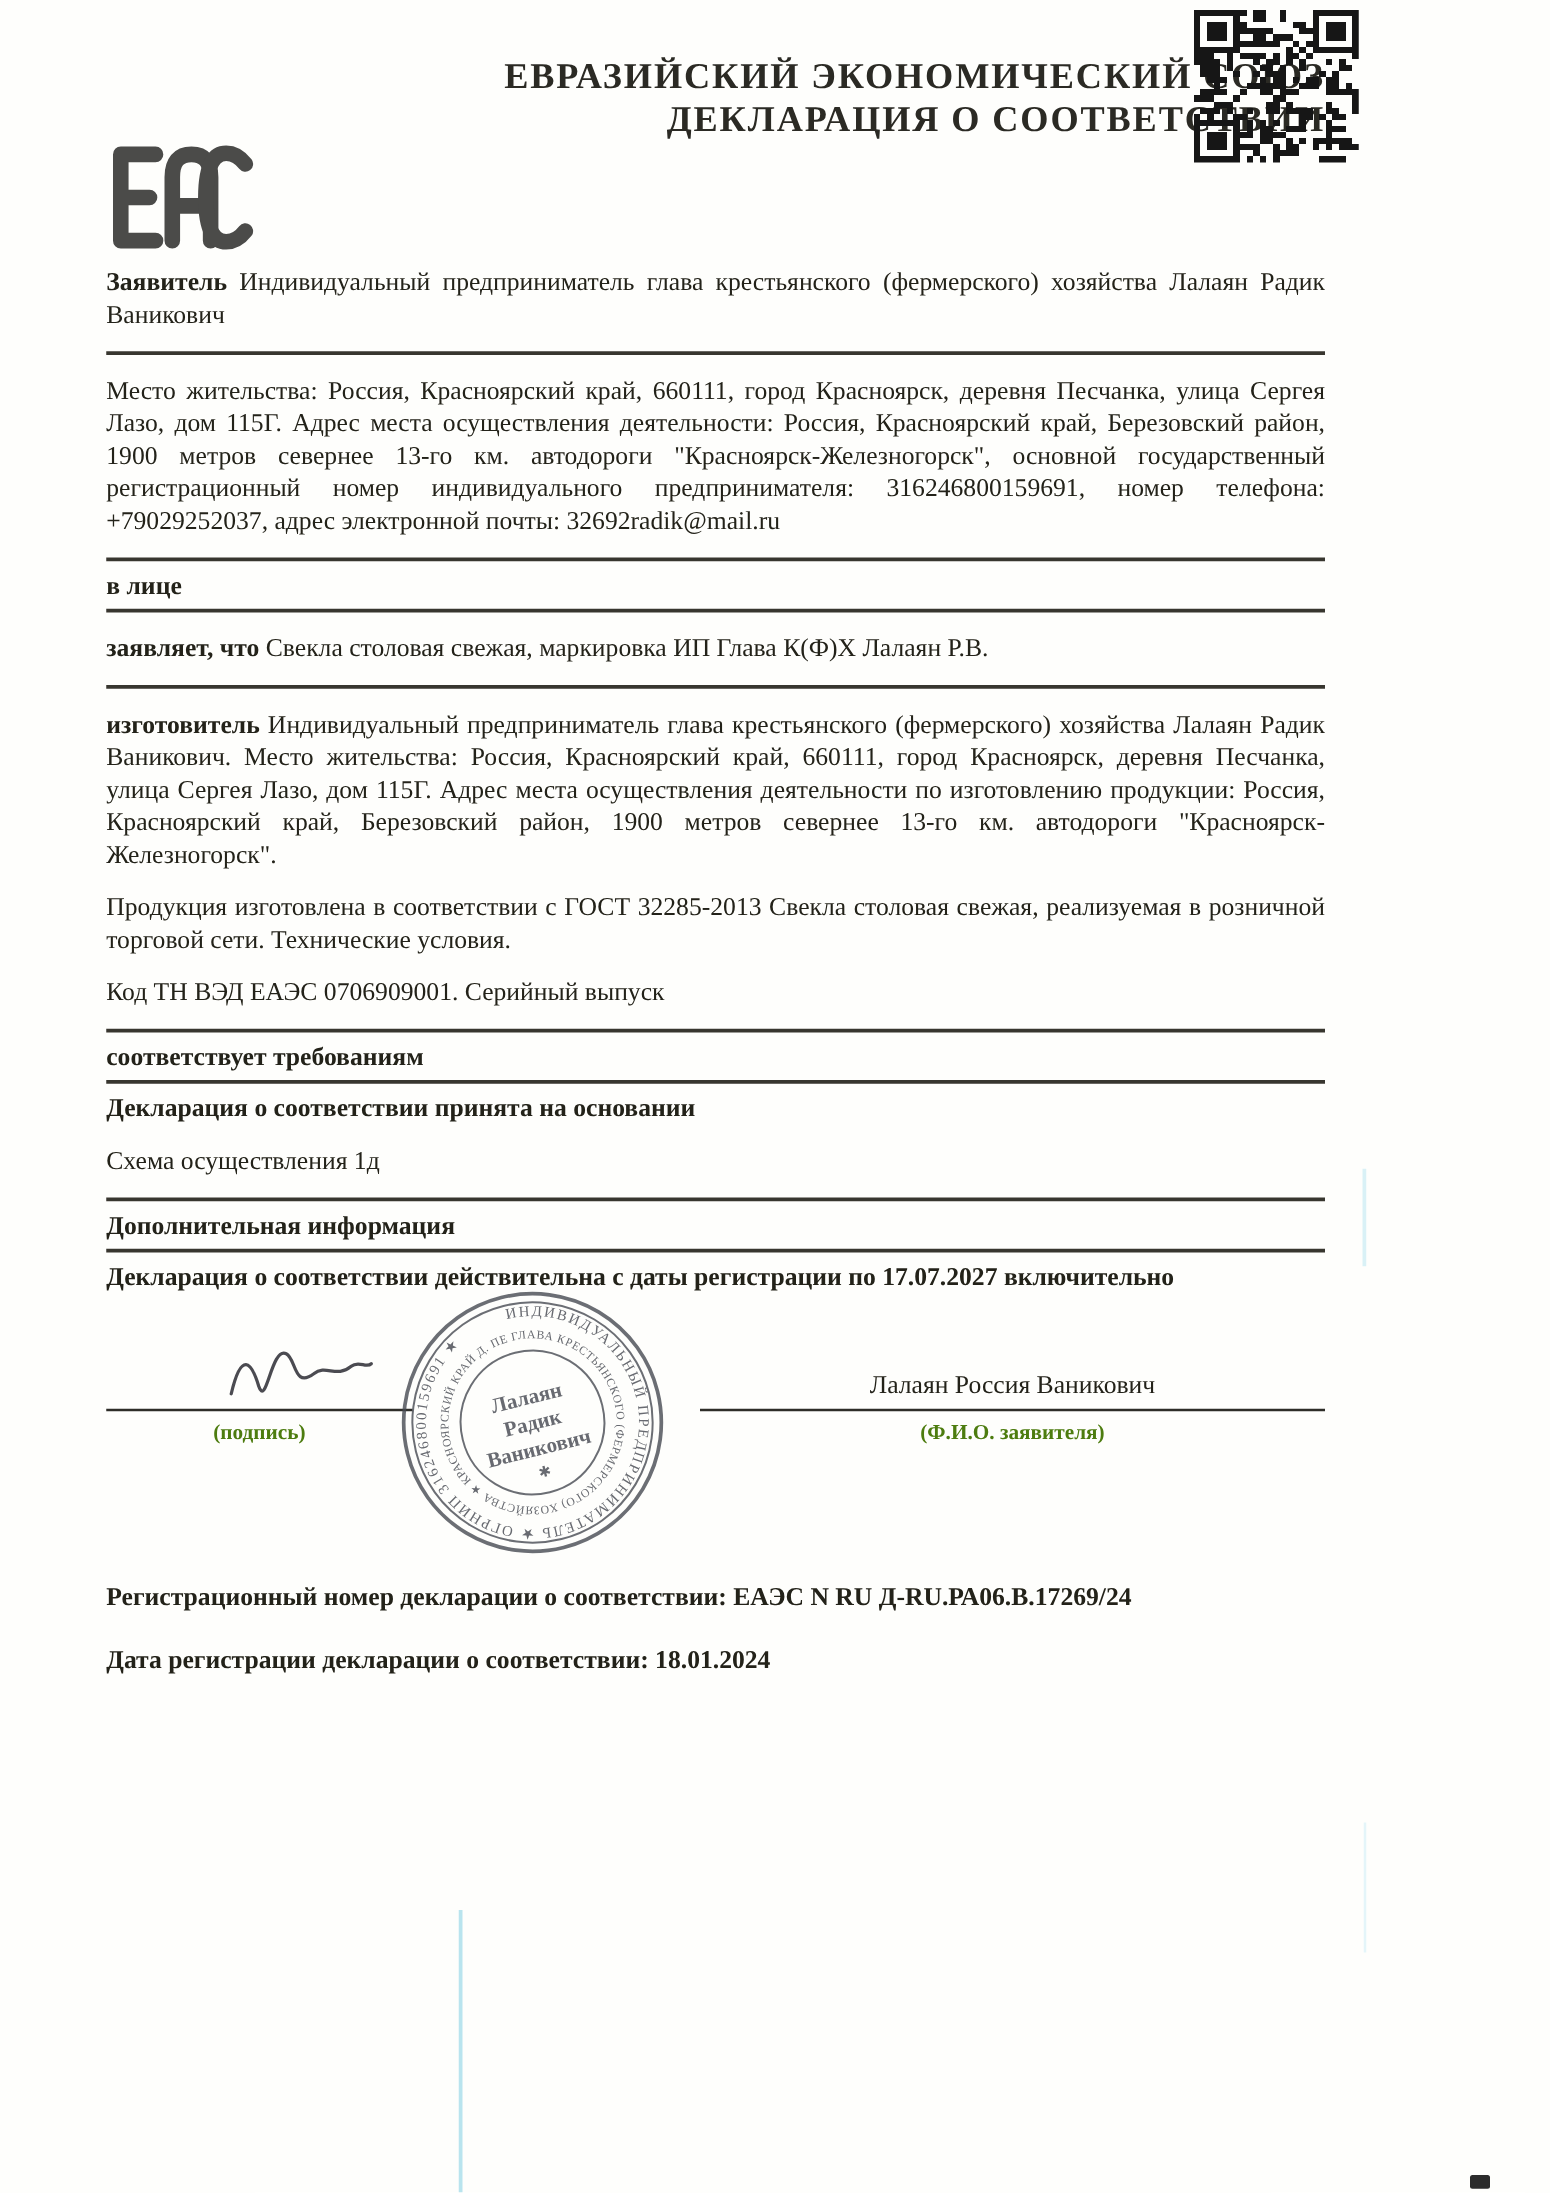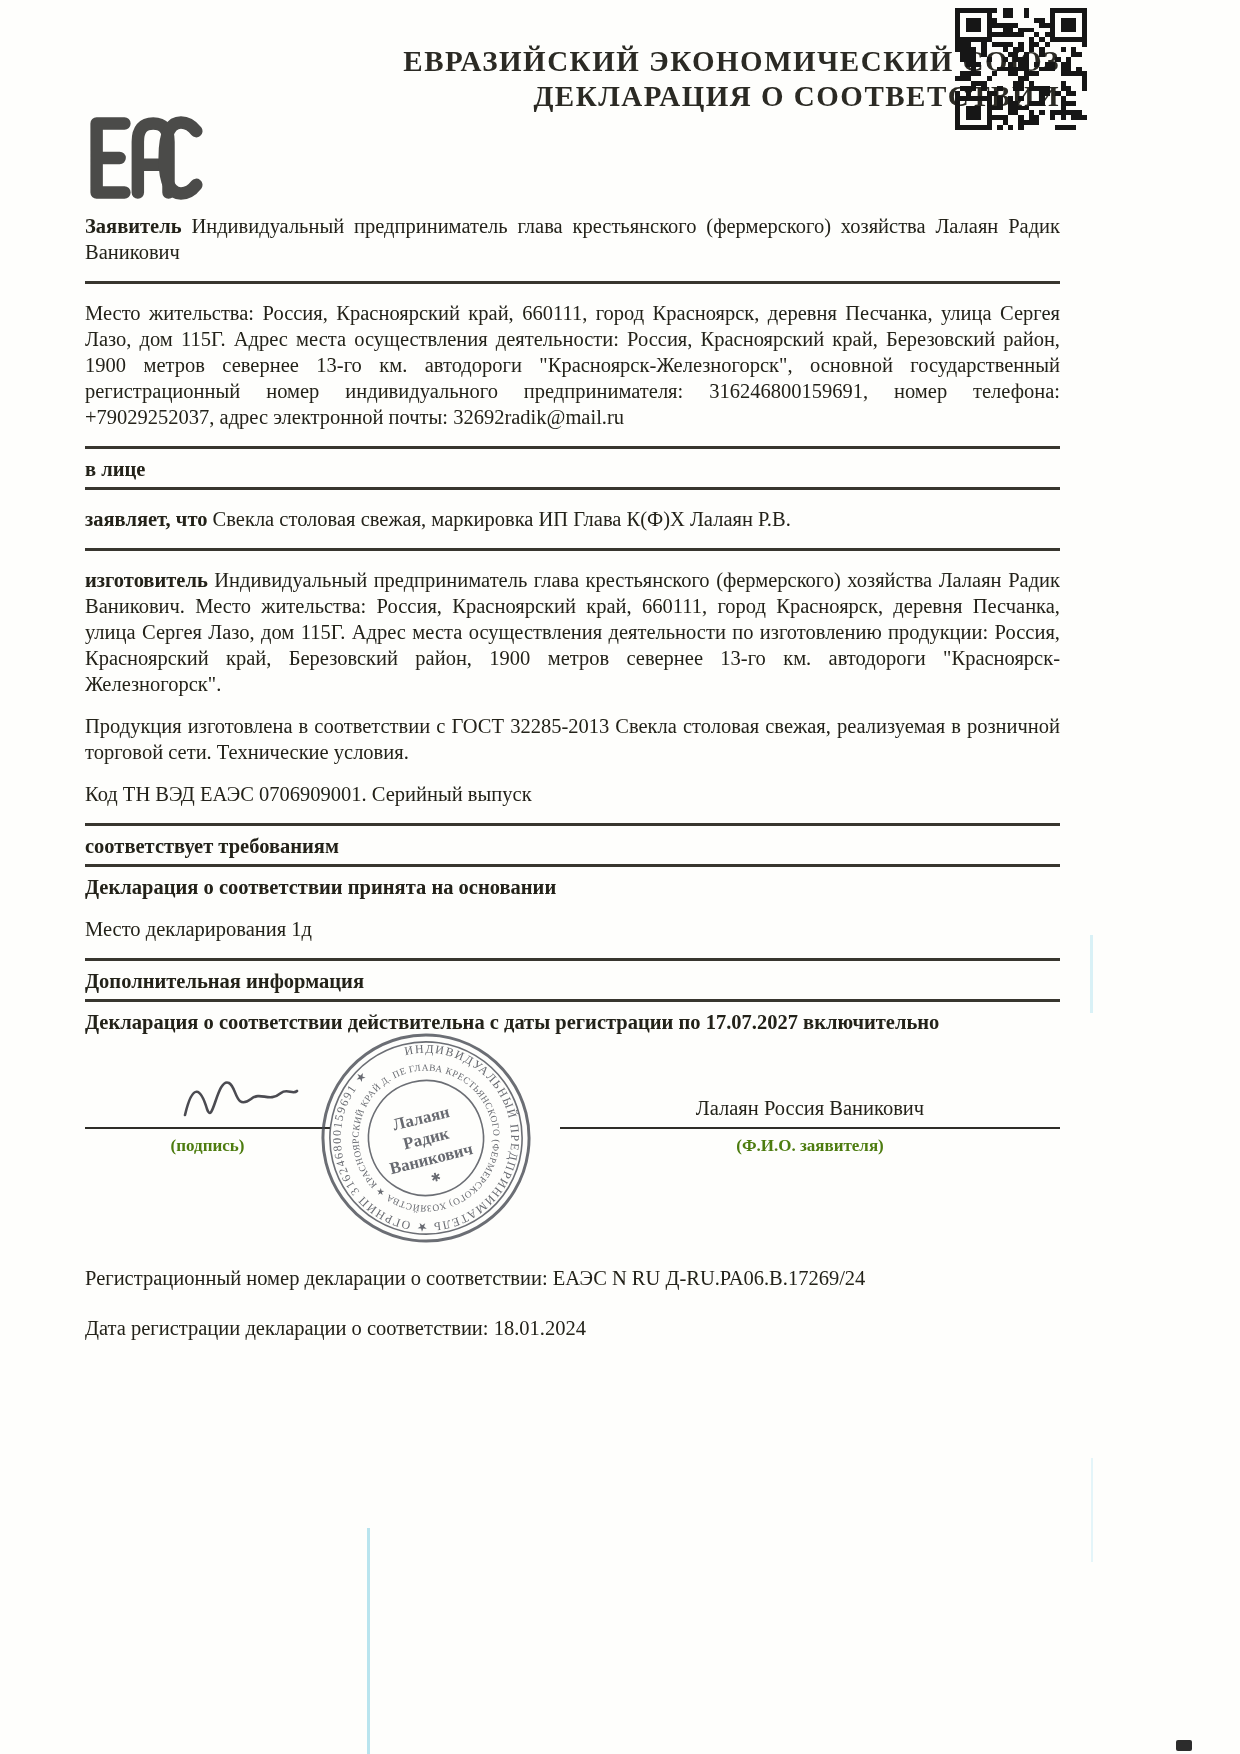--- a/index.html
+++ b/index.html
@@ -57,21 +57,21 @@
   .sig-caption { position:absolute; top:72px; text-align:center; font-size:17px; color:#4d7c0f;font-weight:bold; }
   .sig-caption.left-cap  { left:0; width:245px; }
   .sig-caption.right-cap { left:475px; width:500px; }
   .fio-name { position:absolute; left:475px; width:500px; top:34px; text-align:center; font-size:20.5px; }
   .stamp {
     position:absolute; left:232px; top:-32px; width:218px; height:218px;
     transform:rotate(-14deg);
   }
 
   
-  .footer-line { font-weight:400; font-size:20.5px; margin-top:52px; text-align:left; }
+  .footer-line { font-weight:700; font-size:20.5px; margin-top:52px; text-align:left; }
   .footer-line.date { margin-top:24px; }
 
   
   .artifact { position:absolute; }
   .artifact.v1 { left:367px; top:1528px; width:3px; height:226px; background:#b9e4ee; }
   .artifact.v2 { left:1090px; top:935px;  width:3px; height:78px;  background:#d9f1f6; }
   .artifact.v3 { left:1091px; top:1458px; width:2px; height:104px; background:#e4f5f9; }
   .artifact.speck { left:1176px; top:1740px; width:16px; height:11px; background:#2c2c2c; border-radius:2px; }
 </style>
 </head>
@@ -426,21 +426,21 @@
 
     <p class="para">Код ТН ВЭД ЕАЭС 0706909001. Серийный выпуск</p>
     <div class="rule"></div>
 
     <p class="label-line">соответствует требованиям</p>
 
     <div class="rule"></div>
 
     <p class="label-line">Декларация о соответствии принята на основании</p>
 
-    <p class="para">Место декларирования 1д</p>
+    <p class="para">Схема осуществления 1д</p>
     <div class="rule"></div>
 
     <p class="label-line">Дополнительная информация</p>
 
     <div class="rule"></div>
 
     <p class="label-line">Декларация о соответствии действительна с даты регистрации по 17.07.2027 включительно</p>
 
     <div class="sig-row">
       <svg class="sig-scribble" viewBox="0 0 125 58">

